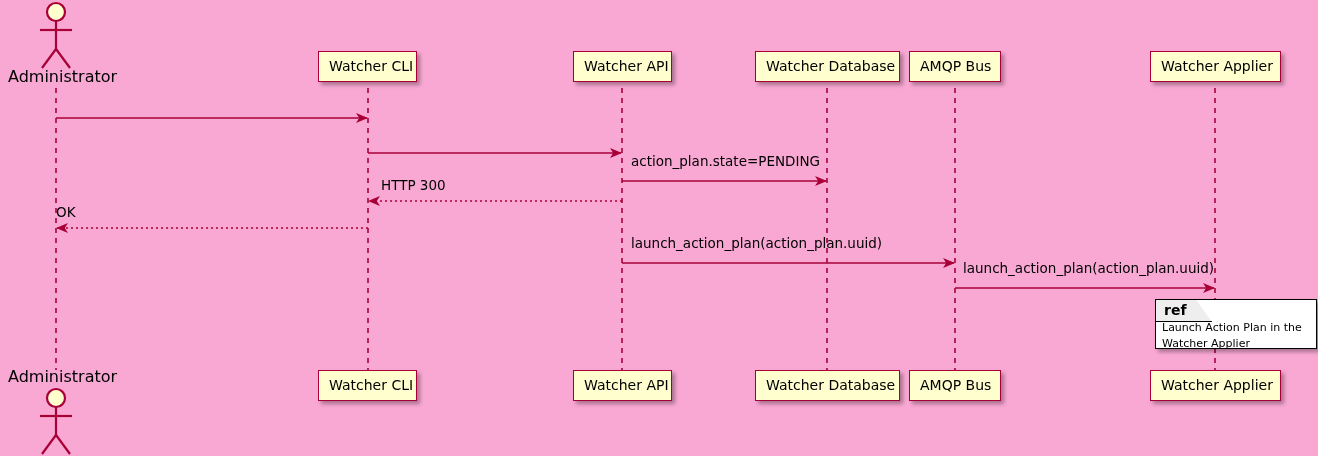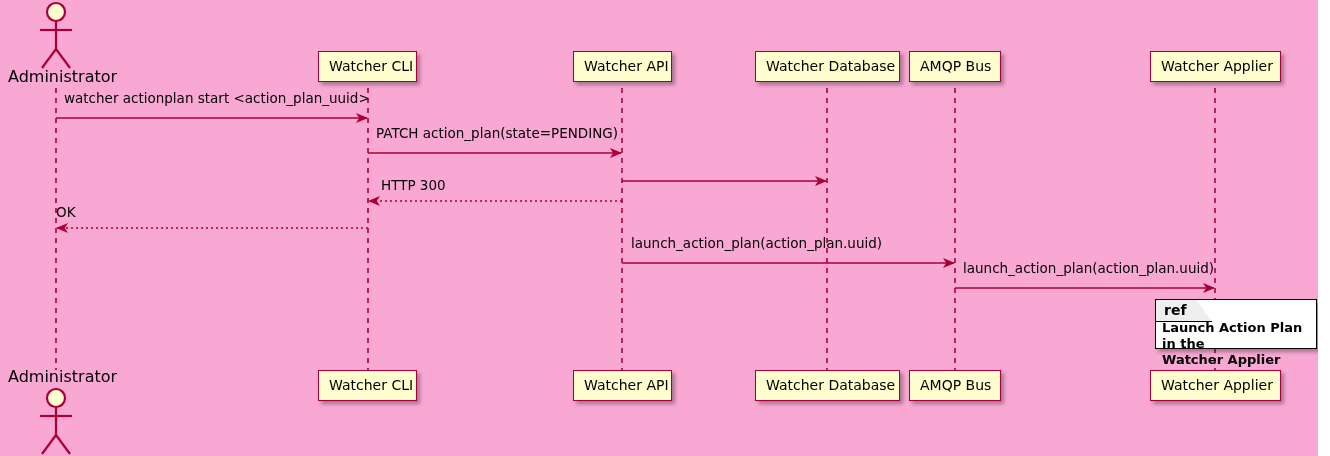--- a/index.html
+++ b/index.html
@@ -69,25 +69,24 @@
     background: #EEEEEE;
     border-right: 1.5px solid #000000;
     border-bottom: 1.5px solid #000000;
     font-weight: bold;
     font-size: 14px;
     color: #000000;
     padding: 2px 8px 3px 8px;
   }
   .ref-text {
     position: absolute;
-    font-size: 13px;
+    font-size: 11px;
     color: #000000;
     line-height: 16px;
     white-space: pre-line;
-    font-weight: bold;
   }
 </style>
 </head>
 <body>
 
 <div id="diagram">
 
   <svg class="layer" width="1330" height="456" viewBox="0 0 1330 456" xmlns="http://www.w3.org/2000/svg">
     <defs>
       <marker id="arrowRight" markerWidth="12" markerHeight="10" refX="11" refY="5" orient="auto" markerUnits="userSpaceOnUse">
@@ -138,22 +137,21 @@
       <div class="participant" style="left: 573px; top: 51px; width: 99px;"><span>Watcher API</span></div>
       <div class="participant" style="left: 573px; top: 370px; width: 99px;"><span>Watcher API</span></div>
       <div class="participant" style="left: 755px; top: 51px; width: 145px;"><span>Watcher Database</span></div>
       <div class="participant" style="left: 755px; top: 370px; width: 145px;"><span>Watcher Database</span></div>
       <div class="participant" style="left: 909px; top: 51px; width: 92px;"><span>AMQP Bus</span></div>
       <div class="participant" style="left: 909px; top: 370px; width: 92px;"><span>AMQP Bus</span></div>
       <div class="participant" style="left: 1150px; top: 51px; width: 131px;"><span>Watcher Applier</span></div>
       <div class="participant" style="left: 1150px; top: 370px; width: 131px;"><span>Watcher Applier</span></div>
       <div class="actor-label" style="left: 8px; top: 67px;">Administrator</div>
       <div class="actor-label" style="left: 8px; top: 367px;">Administrator</div>
-      <div class="msg-label" style="left: 64px; top: 92px;">watcher actionplan start &lt;action_plan_uuid&gt;</div>
-      <div class="msg-label" style="left: 376px; top: 127px;">PATCH action_plan(state=PENDING)</div>
+      <div class="msg-label" style="left: 631px; top: 155px;">action_plan.state=PENDING</div>
       <div class="msg-label" style="left: 381px; top: 179px;">HTTP 300</div>
       <div class="msg-label" style="left: 56px; top: 206px;">OK</div>
       <div class="msg-label" style="left: 631px; top: 237px;">launch_action_plan(action_plan.uuid)</div>
       <div class="msg-label" style="left: 963px; top: 262px;">launch_action_plan(action_plan.uuid)</div>
     </div>
 
   <div class="ref-box" id="ref-box" style="left: 1155px; top: 299px; width: 162px; height: 50px;">
     <div class="ref-tab" id="ref-tab" style="clip-path: polygon(0px 0px, 72% 0px, 100% 100%, 0px 100%); width: 56px;">
       <span>ref</span>
     </div>

